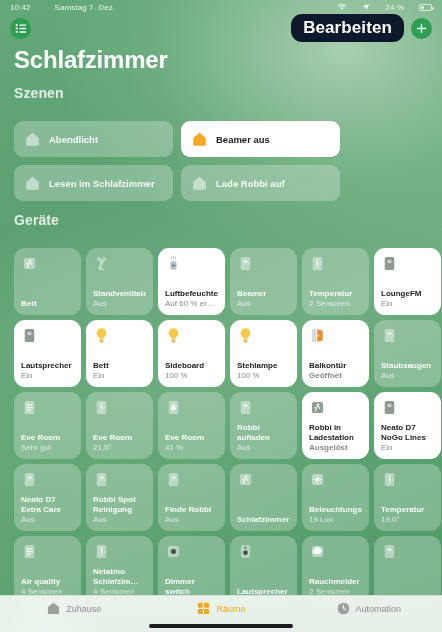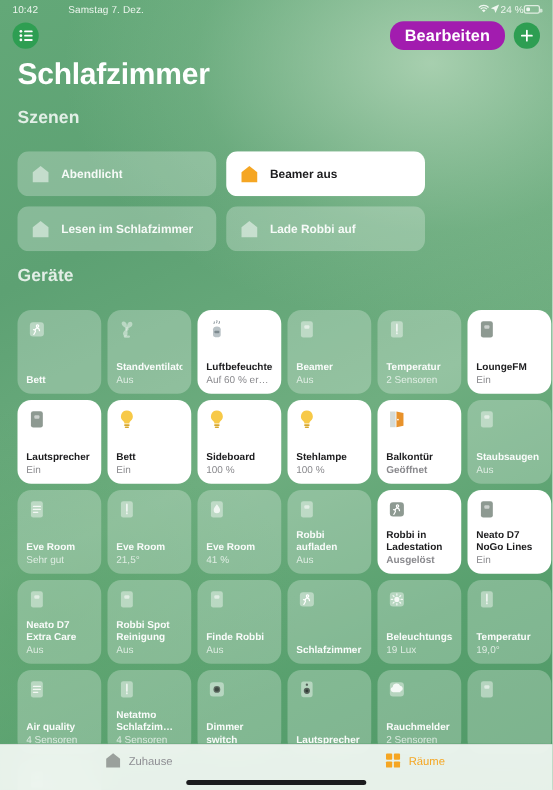--- a/index.html
+++ b/index.html
@@ -13,21 +13,21 @@
     background:
       radial-gradient(ellipse 420px 300px at 78% 8%, rgba(180,215,185,0.85) 0%, rgba(150,200,160,0.25) 45%, rgba(120,180,135,0) 70%),
       radial-gradient(ellipse 300px 260px at 10% 78%, rgba(86,160,104,0.55) 0%, rgba(86,160,104,0) 65%),
       linear-gradient(155deg, #63a878 0%, #5da173 28%, #6fae80 55%, #58a06e 78%, #4f9866 100%);
   }
   .statusbar {
     height: 14px; display: flex; align-items: center;
     padding: 0 10px; color: #eef6ef; font-size: 8px; letter-spacing: .1px;
   }
   .sb-left { display: flex; gap: 24px; align-items: center; }
-  .sb-right { margin-left: auto; display: flex; gap: 0; align-items: center; }
+  .sb-right { margin-left: auto; display: flex; gap: 15px; align-items: center; }
   .sb-right svg { display: block; }
   .battnum { font-size: 8px; }
   .battery {
     width: 13px; height: 7px; border: 1px solid rgba(238,246,239,.85);
     border-radius: 2px; position: relative; display: inline-block;
   }
   .battery::after {
     content: ""; position: absolute; right: -2.5px; top: 2px;
     width: 1.5px; height: 3px; border-radius: 0 1px 1px 0;
     background: rgba(238,246,239,.7);
@@ -40,21 +40,21 @@
   .navbar {
     height: 28px; display: flex; align-items: center; padding: 0 10px;
   }
   .menu-btn {
     width: 21px; height: 21px; border-radius: 50%;
     background: #2e9e52; display: flex; align-items: center;
     justify-content: center; cursor: pointer;
   }
   .nav-right { margin-left: auto; display: flex; align-items: center; gap: 7px; }
   .edit-btn {
-    background: #a21caf; color: #fff; font-size: 13px; font-weight: bold;
+    background: #0f172a; color: #fff; font-size: 17px; font-weight: bold;
     border: none; border-radius: 11px; padding: 4px 12px; cursor: pointer;
     letter-spacing: .1px;
   }
   .plus-btn {
     width: 21px; height: 21px; border-radius: 50%; background: #2e9e52;
     display: flex; align-items: center; justify-content: center;
     color: #fff; font-size: 15px; line-height: 0; cursor: pointer; font-weight: 300;
   }
 
   .page-title {
@@ -687,14 +687,23 @@
     <span>
         <svg viewBox="0 0 20 20" width="15" height="15">
           <rect x="2.4" y="2.4" width="6.6" height="6.6" rx="1" fill="#f5a623"></rect>
           <rect x="10.8" y="2.4" width="6.6" height="6.6" rx="1" fill="#f5a623"></rect>
           <rect x="2.4" y="10.8" width="6.6" height="6.6" rx="1" fill="#f5a623"></rect>
           <rect x="10.8" y="10.8" width="6.6" height="6.6" rx="1" fill="#f5a623"></rect>
         </svg>
       </span>
     <span>Räume</span>
   </div>
+  <div class="tab">
+    <span>
+        <svg viewBox="0 0 20 20" width="15" height="15">
+          <circle cx="10" cy="10" r="7.8" fill="#9aa09c"></circle>
+          <path d="M10 5.6V10l3 1.8" stroke="#f2f8f3" stroke-width="1.5" stroke-linecap="round" fill="none"></path>
+        </svg>
+      </span>
+    <span>Automation</span>
+  </div>
   <div class="home-indicator"></div>
 </div>
 
 </body></html>

